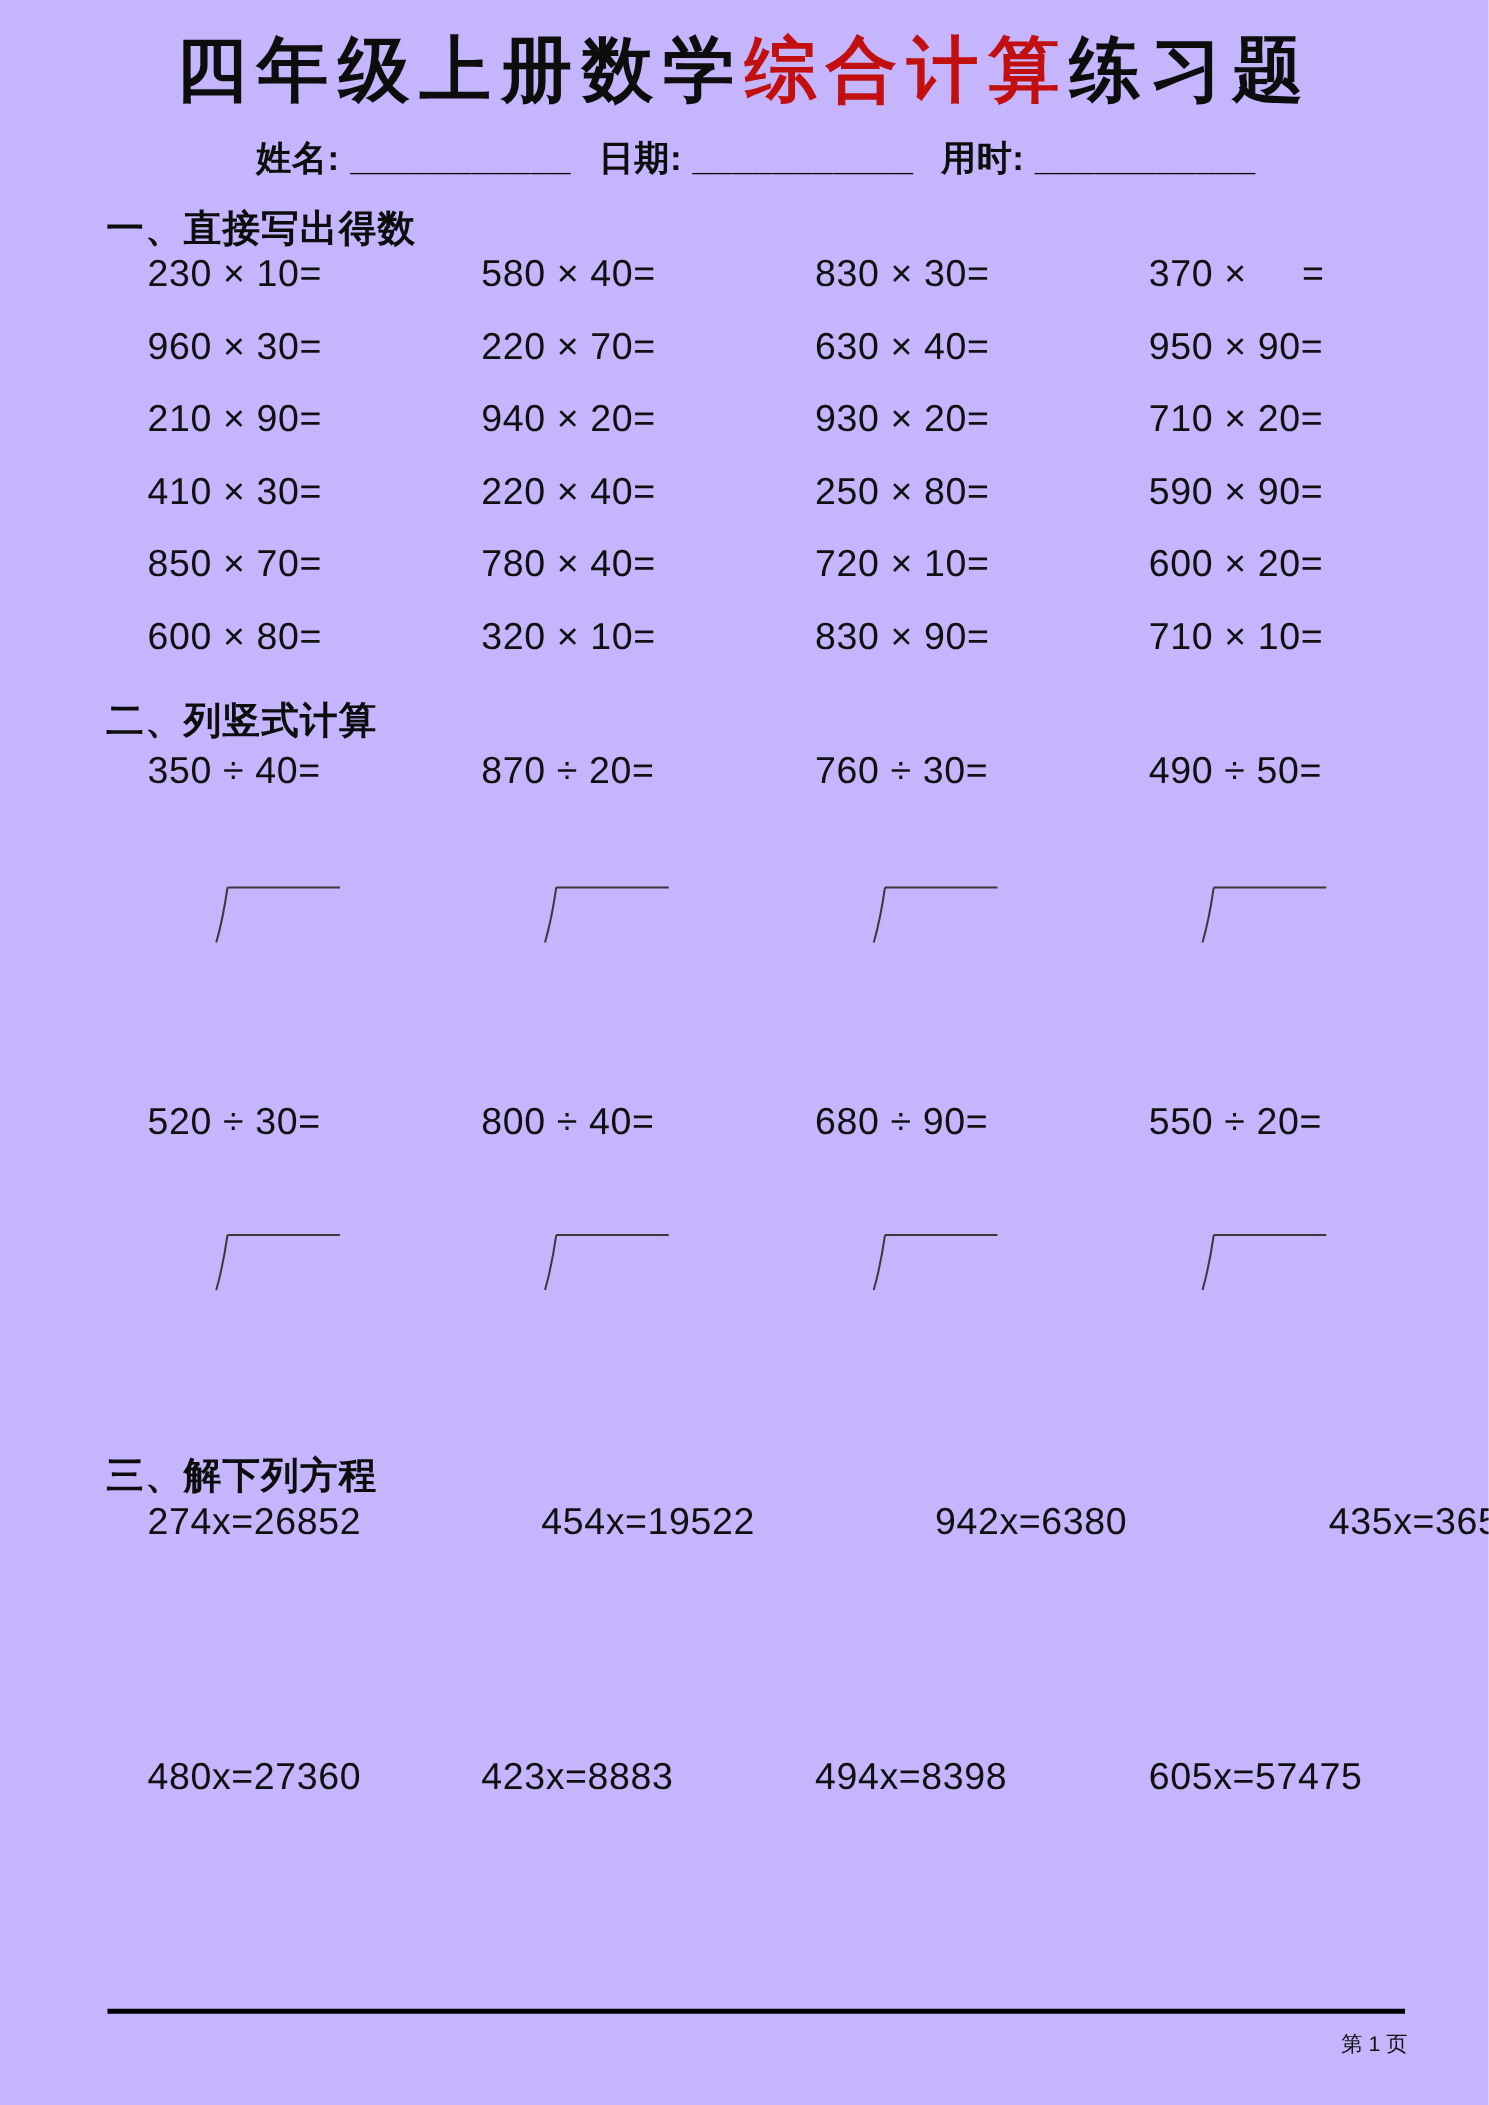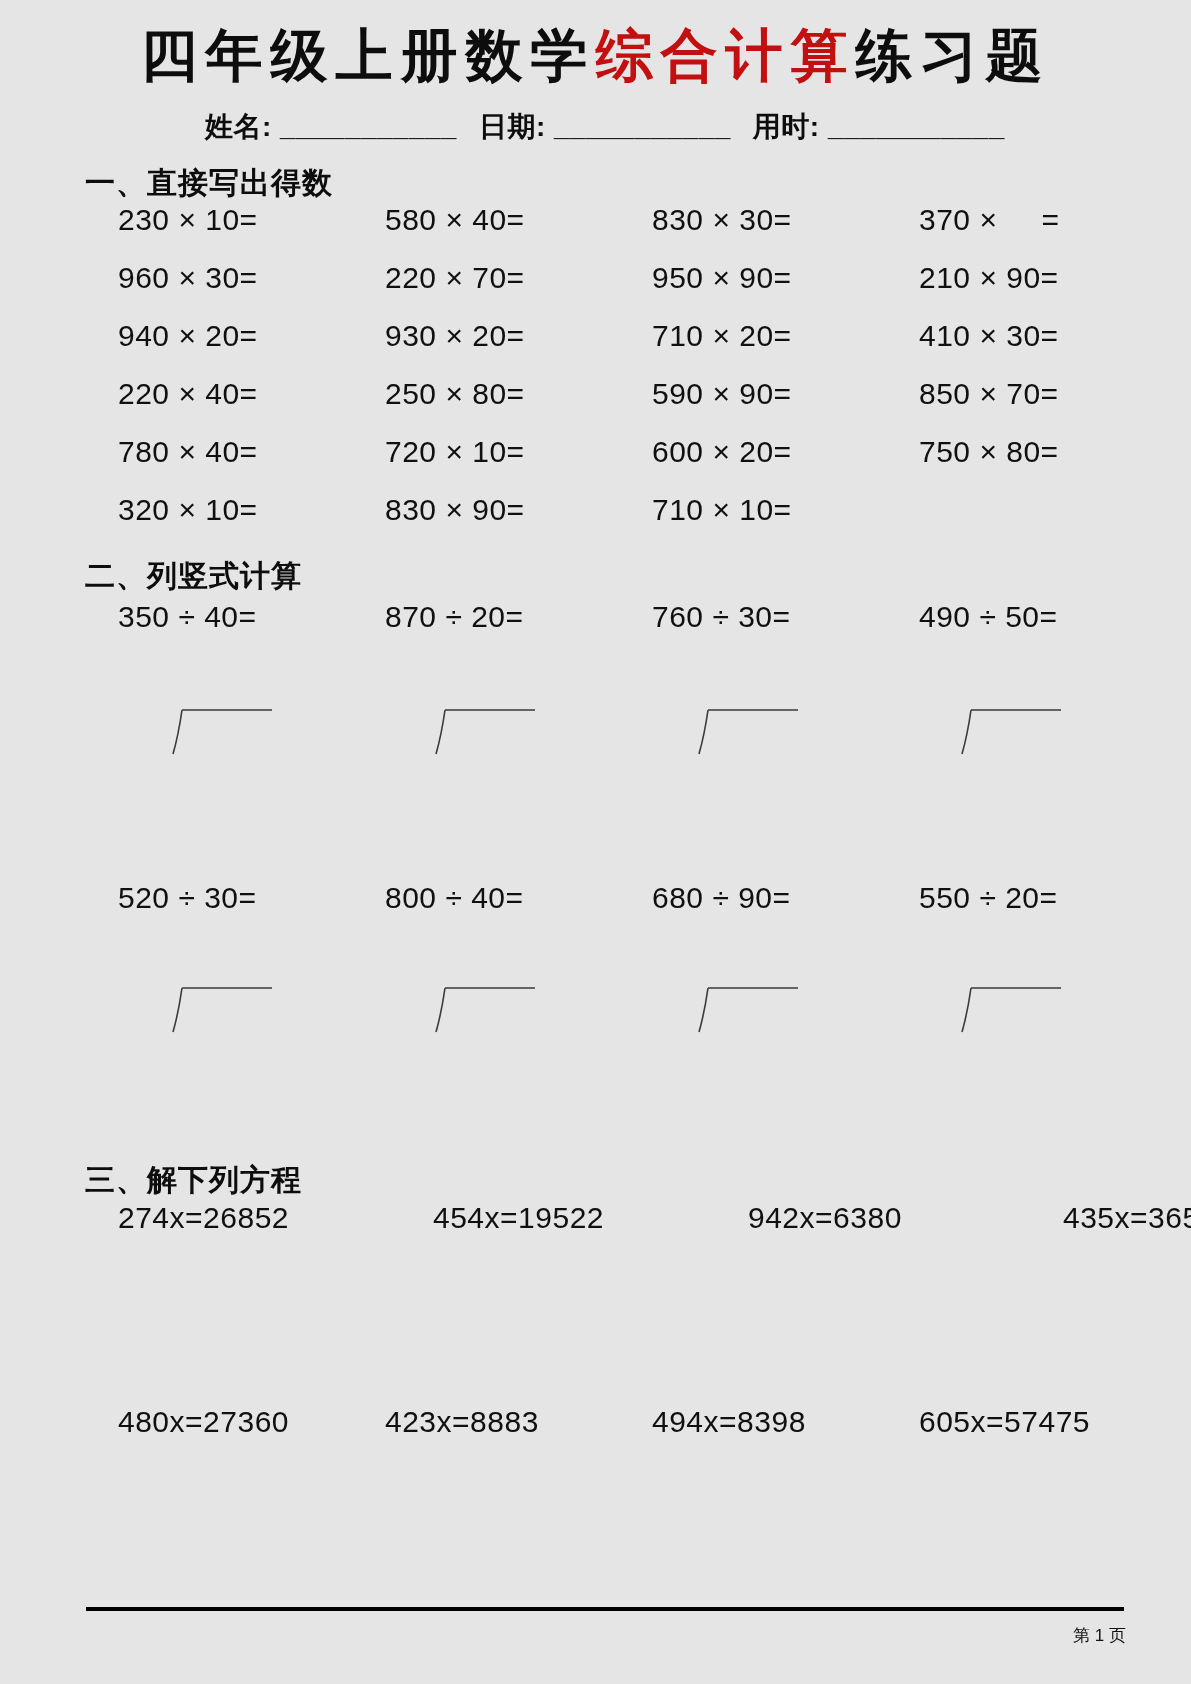--- a/index.html
+++ b/index.html
@@ -1,17 +1,17 @@
 <!DOCTYPE html>
 <html><head>
 <meta charset="utf-8">
 <style>
   html,body{margin:0;padding:0;background:#ffffff;}
   .page{
-    position:relative;width:1191px;height:1684px;background:#e5e5e5;
+    position:relative;width:1191px;height:1684px;background:#c4b5fd;
     font-family:"Liberation Sans", sans-serif;color:#0d0d0d;overflow:hidden;
   }
   .title{
     position:absolute;top:18px;left:0;width:100%;text-align:center;
     font-family:"DejaVu Serif", serif;font-weight:900;font-size:57px;
     letter-spacing:8px;white-space:pre;
   }
   .meta{
     position:absolute;top:108px;left:205px;font-size:28px;font-weight:bold;
     white-space:pre;letter-spacing:0.5px;
@@ -61,34 +61,35 @@
 
   <div class="sec-head" id="head1">一、直接写出得数</div>
 
   <div class="grid" id="mulGrid">
     <span class="cell">230 × 10=</span>
     <span class="cell">580 × 40=</span>
     <span class="cell">830 × 30=</span>
     <span class="cell">370 ×     =</span>
     <span class="cell">960 × 30=</span>
     <span class="cell">220 × 70=</span>
+    <span class="cell">630 × 40=</span>
     <span class="cell">950 × 90=</span>
     <span class="cell">210 × 90=</span>
     <span class="cell">940 × 20=</span>
     <span class="cell">930 × 20=</span>
     <span class="cell">710 × 20=</span>
     <span class="cell">410 × 30=</span>
     <span class="cell">220 × 40=</span>
     <span class="cell">250 × 80=</span>
     <span class="cell">590 × 90=</span>
     <span class="cell">850 × 70=</span>
     <span class="cell">780 × 40=</span>
     <span class="cell">720 × 10=</span>
     <span class="cell">600 × 20=</span>
-    <span class="cell">750 × 80=</span>
+    <span class="cell">600 × 80=</span>
     <span class="cell">320 × 10=</span>
     <span class="cell">830 × 90=</span>
     <span class="cell">710 × 10=</span>
   </div>
 
   <div class="sec-head" id="head2">二、列竖式计算</div>
 
   <div class="grid" id="divRow1">
     <span class="cell">350 ÷ 40=</span>
     <span class="cell">870 ÷ 20=</span>

